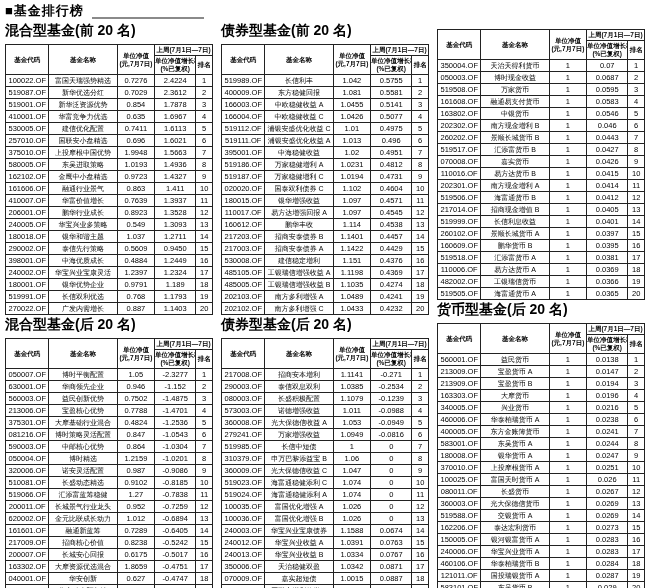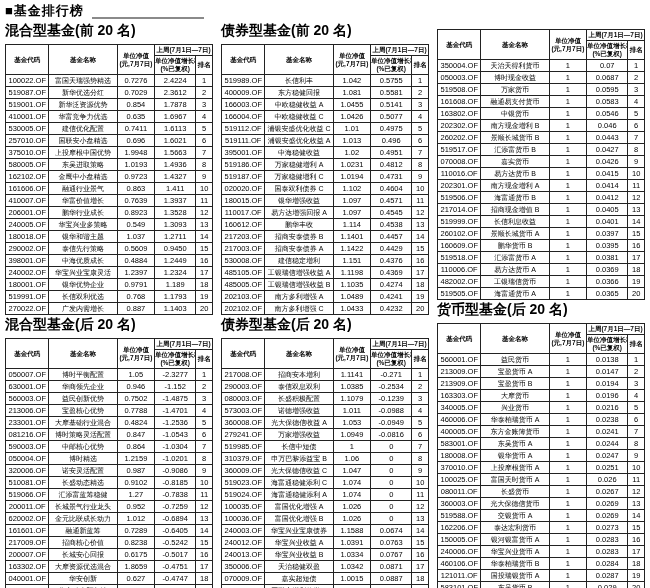--- a/index.html
+++ b/index.html
@@ -245,21 +245,21 @@
                 <td>3</td>
               </tr>
               <tr>
                 <td>213006.OF</td>
                 <td class="name">宝盈核心优势</td>
                 <td>0.7788</td>
                 <td>-1.4701</td>
                 <td>4</td>
               </tr>
               <tr>
-                <td>233001.OF</td>
+                <td>375301.OF</td>
                 <td class="name">大摩基础行业混合</td>
                 <td>0.4824</td>
                 <td>-1.2536</td>
                 <td>5</td>
               </tr>
               <tr>
                 <td>081216.OF</td>
                 <td class="name">博时策略灵活配置</td>
                 <td>0.847</td>
                 <td>-1.0543</td>

